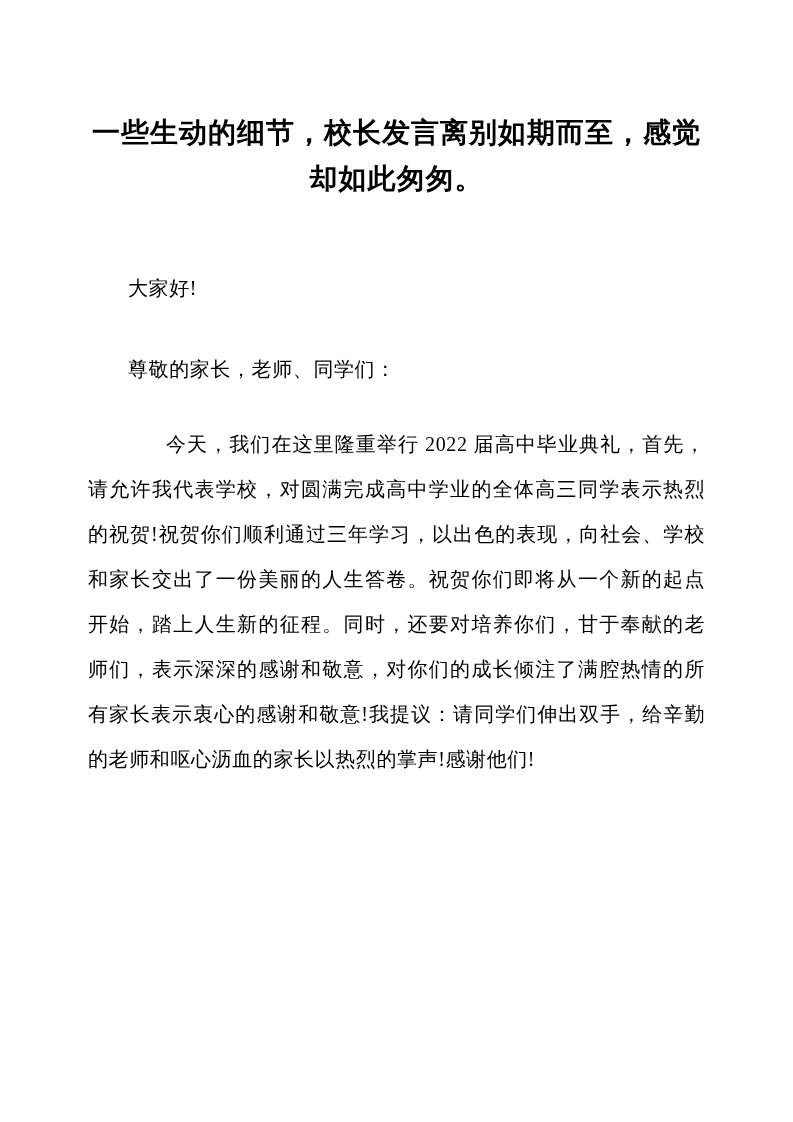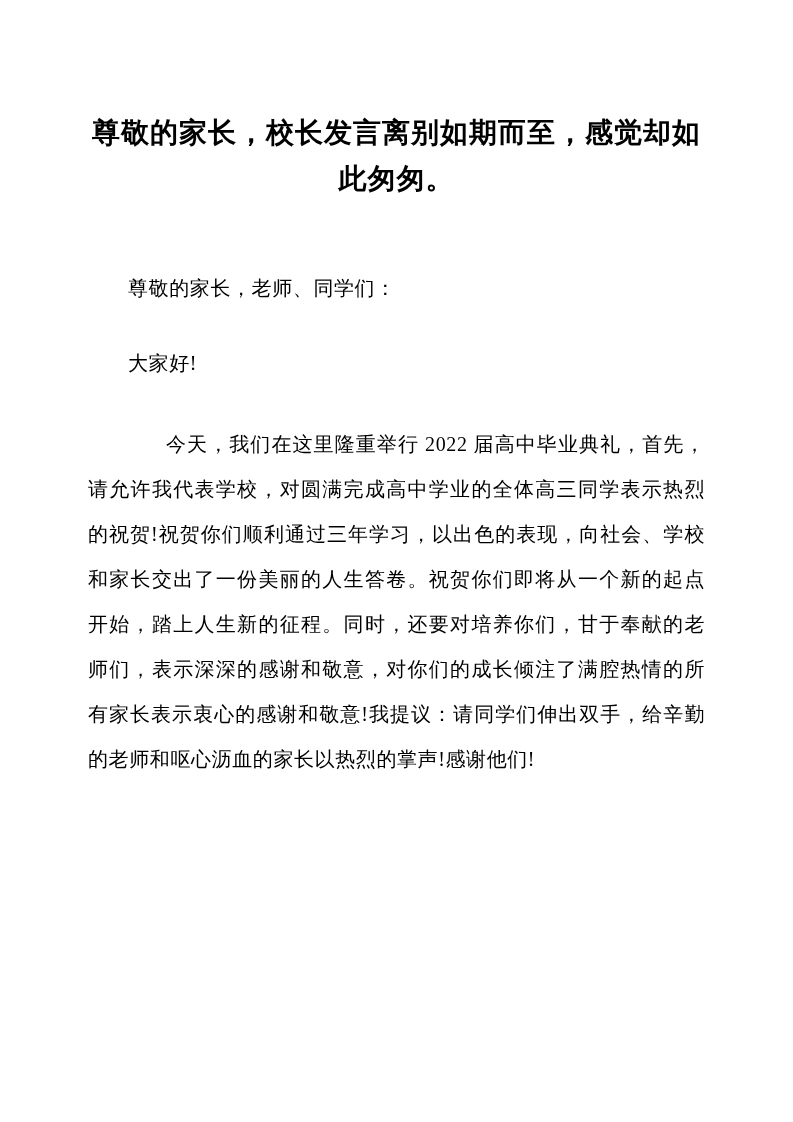--- a/index.html
+++ b/index.html
@@ -54,26 +54,26 @@
   }
   .para.last {
     margin-bottom: 0;
   }
 </style>
 </head>
 <body>
 
 <div class="page">
 
-  <h1 class="doc-title">尊敬的家长，校长发言离别如期而至，感觉却如此匆匆。</h1>
+  <h1 class="doc-title">一些生动的细节，校长发言离别如期而至，感觉却如此匆匆。</h1>
 
   <div class="body-block">
 
+    <p class="para greeting">大家好!</p>
+
     <p class="para salutation">尊敬的家长，老师、同学们：</p>
-
-    <p class="para greeting">大家好!</p>
 
     <p class="para indent">今天，我们在这里隆重举行 2022 届高中毕业典礼，首先，请允许我代表学校，对圆满完成高中学业的全体高三同学表示热烈的祝贺!祝贺你们顺利通过三年学习，以出色的表现，向社会、学校和家长交出了一份美丽的人生答卷。祝贺你们即将从一个新的起点开始，踏上人生新的征程。同时，还要对培养你们，甘于奉献的老师们，表示深深的感谢和敬意，对你们的成长倾注了满腔热情的所有家长表示衷心的感谢和敬意!我提议：请同学们伸出双手，给辛勤的老师和呕心沥血的家长以热烈的掌声!感谢他们!</p>
 
 
   </div>
 
 </div>
 
 </body></html>

